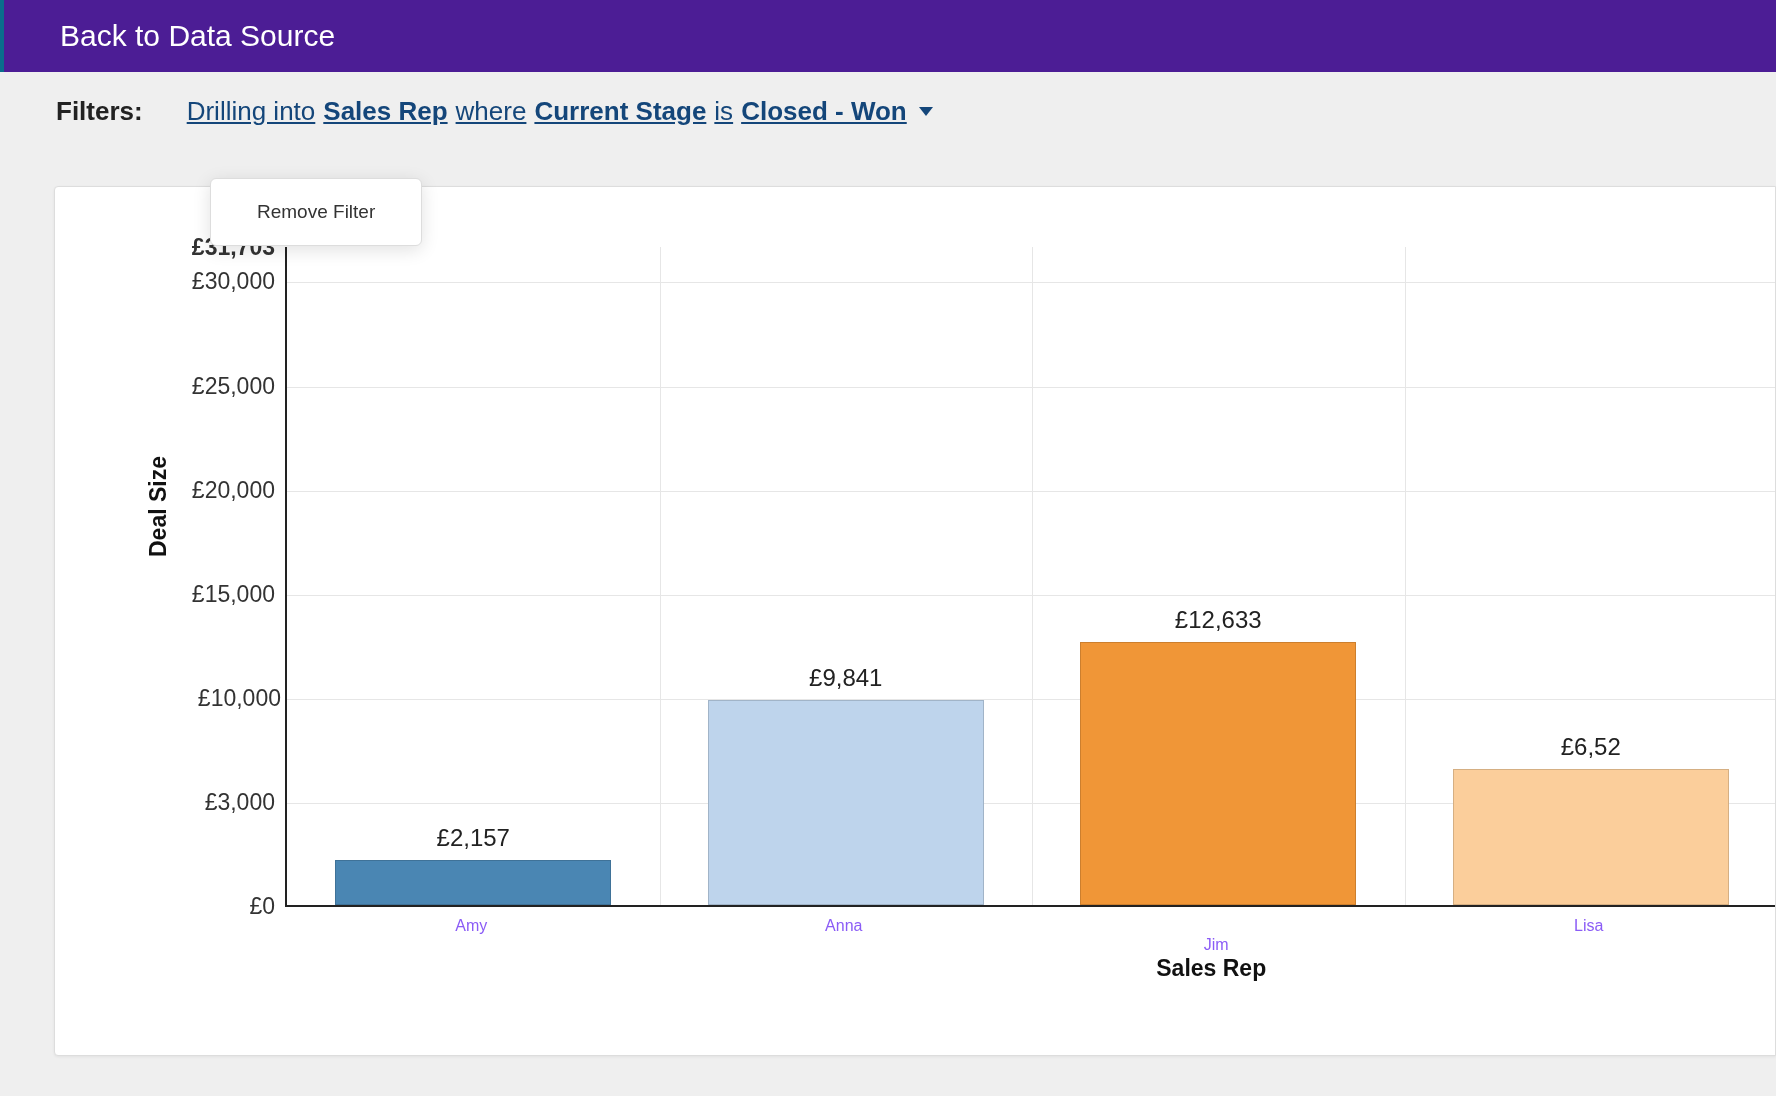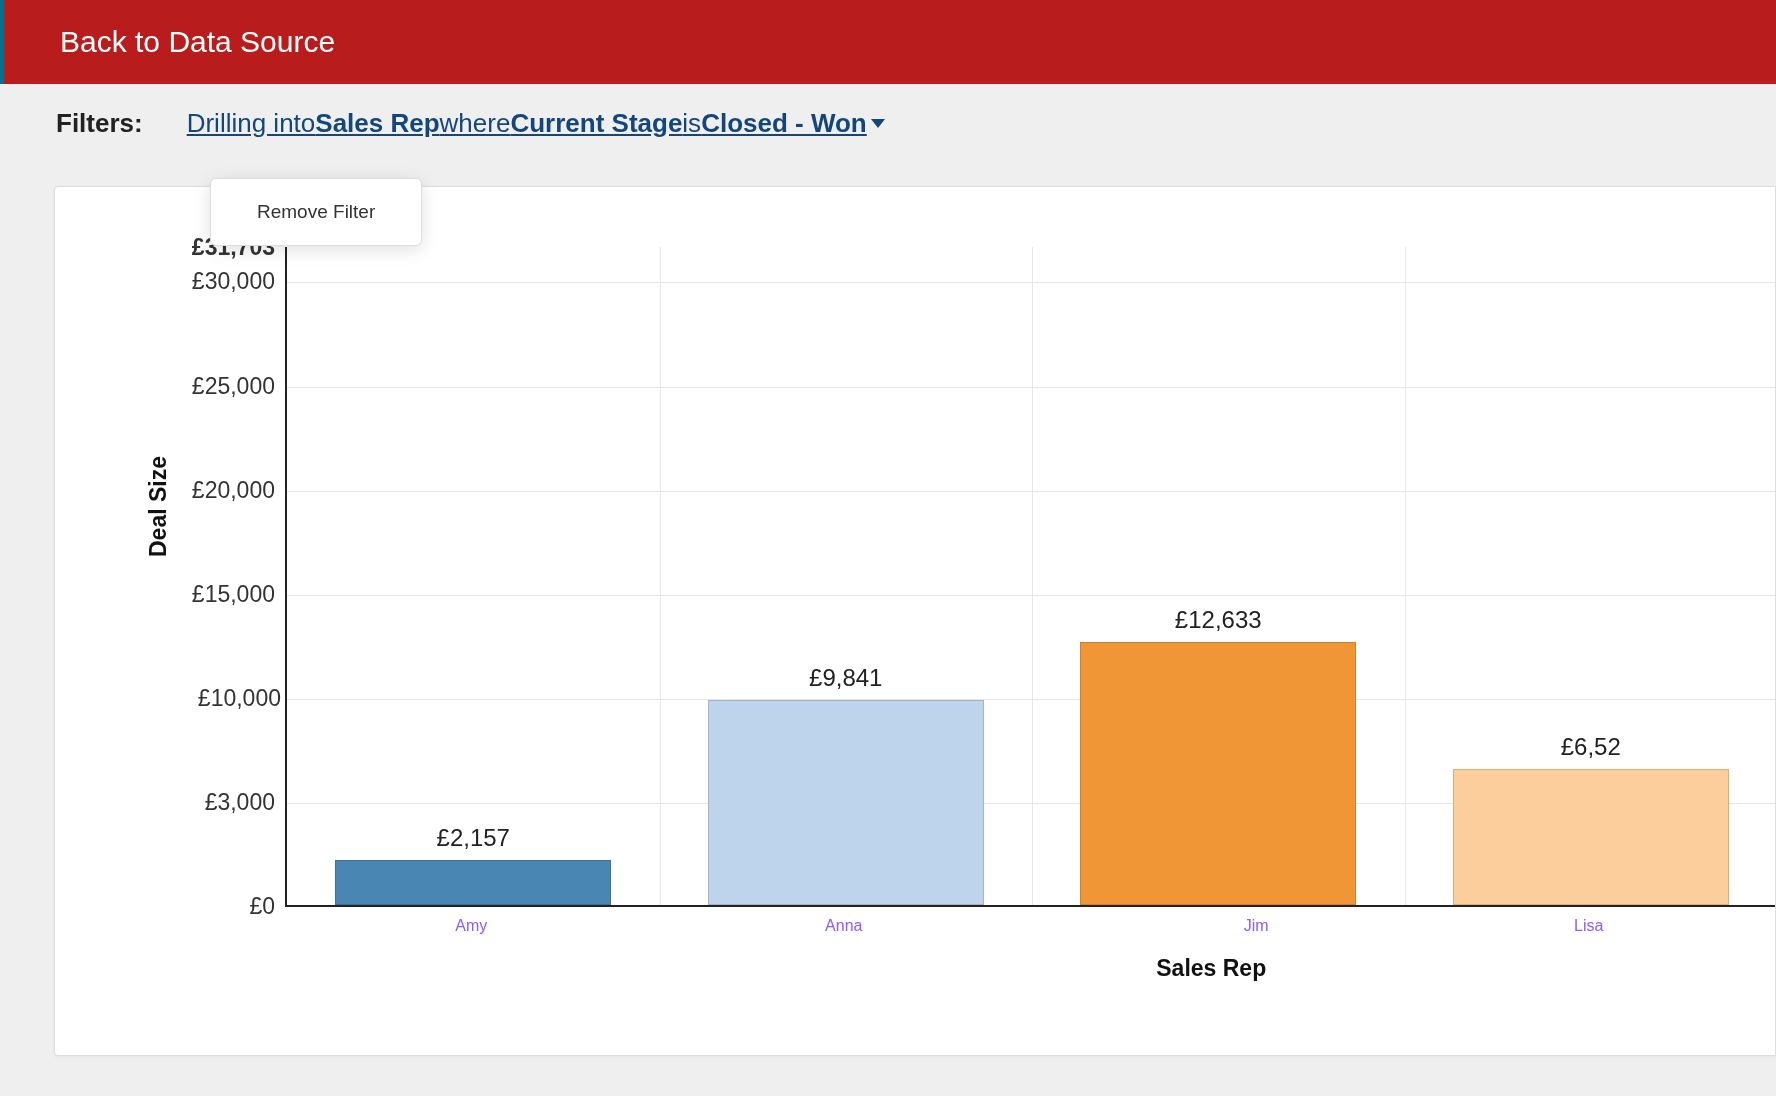--- a/index.html
+++ b/index.html
@@ -11,23 +11,23 @@
     color: #222;
   }
   .page {
     width: 1776px;
     height: 1096px;
     position: relative;
     overflow: hidden;
     background: #efefef;
   }
   .topbar {
-    background: #b91c1c;
+    background: #4c1d95;
     color: #fff;
-    height: 84px;
+    height: 72px;
     display: flex;
     align-items: center;
     padding-left: 56px;
     font-size: 30px;
     font-weight: 400;
     border-left: 4px solid #0a6d8c;
   }
   .filters-row {
     display: flex;
     align-items: center;
@@ -38,20 +38,21 @@
   .filters-label {
     font-weight: 700;
     color: #222;
   }
   .filter-link {
     color: #14467a;
     text-decoration: underline;
     cursor: pointer;
     display: inline-flex;
     align-items: center;
+    gap: 8px;
   }
   .filter-link .bold { font-weight: 700; }
   .caret-down {
     width: 0; height: 0;
     border-left: 7px solid transparent;
     border-right: 7px solid transparent;
     border-top: 9px solid #14467a;
     display: inline-block;
     margin-left: 4px;
   }
@@ -213,21 +214,21 @@
           <div class="gridline-v" style="left: 1117.5px;"></div>
           <div class="bar" style="left: 793.425px; width: 275.65px; height: 262.997px; background: rgb(240, 150, 55);"></div>
           <div class="bar-label" style="left: 931.25px; bottom: 270.997px; text-align: center;">£12,633</div>
           <div class="bar" style="left: 1165.92px; width: 275.65px; height: 135.735px; background: rgb(251, 206, 155);"></div>
           <div class="bar-label" style="left: 1303.75px; bottom: 143.735px;">£6,52</div>
         </div>
 
       <div id="xticks-container">
           <div class="x-tick-label" style="left: 386.25px; top: 700px;">Amy</div>
           <div class="x-tick-label" style="left: 758.75px; top: 700px; text-align: right;">Anna</div>
-          <div class="x-tick-label" style="left: 1131.25px; top: 700px; margin-left: 40px;">Jim</div>
+          <div class="x-tick-label" style="left: 1131.25px; top: 719px;">Jim</div>
           <div class="x-tick-label" style="left: 1503.75px; top: 700px;">Lisa</div>
         </div>
 
       <div class="x-axis-label" id="x-axis-label" style="left: 1071.25px; top: 738px;">Sales Rep</div>
     </div>
   </div>
 
   <div class="popover">
     <div style="cursor:pointer;">Remove Filter</div>
   </div>

